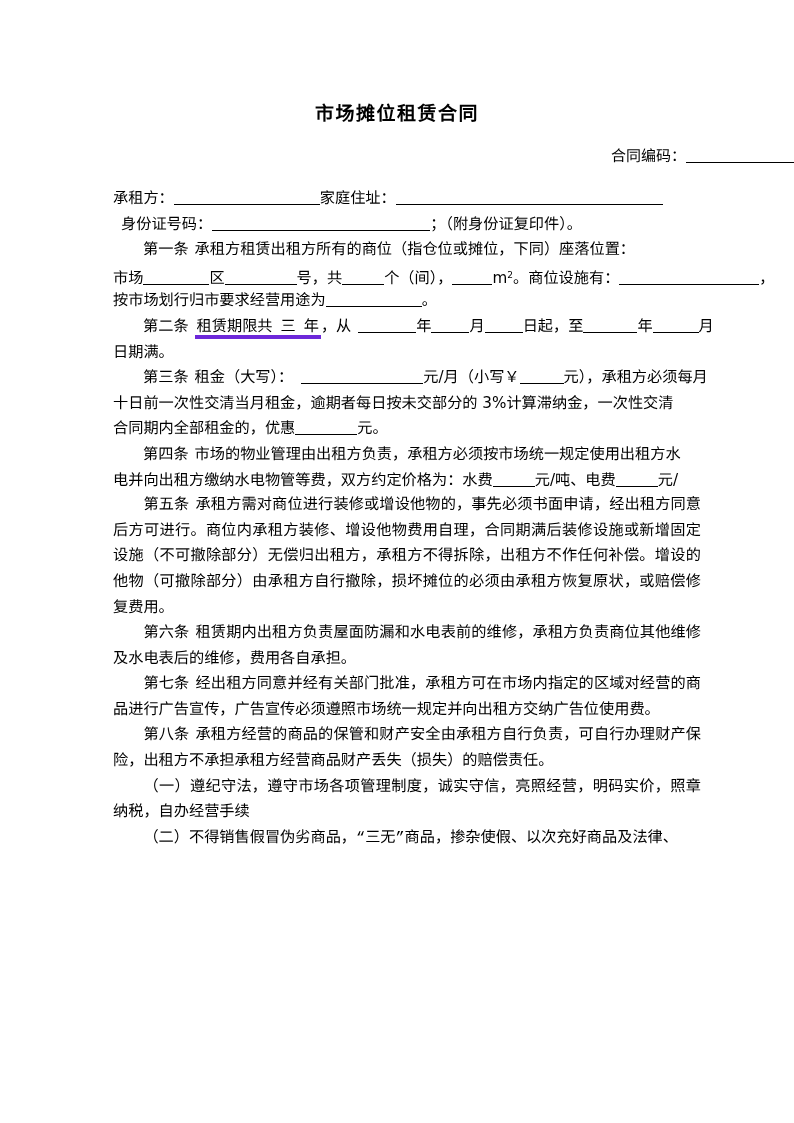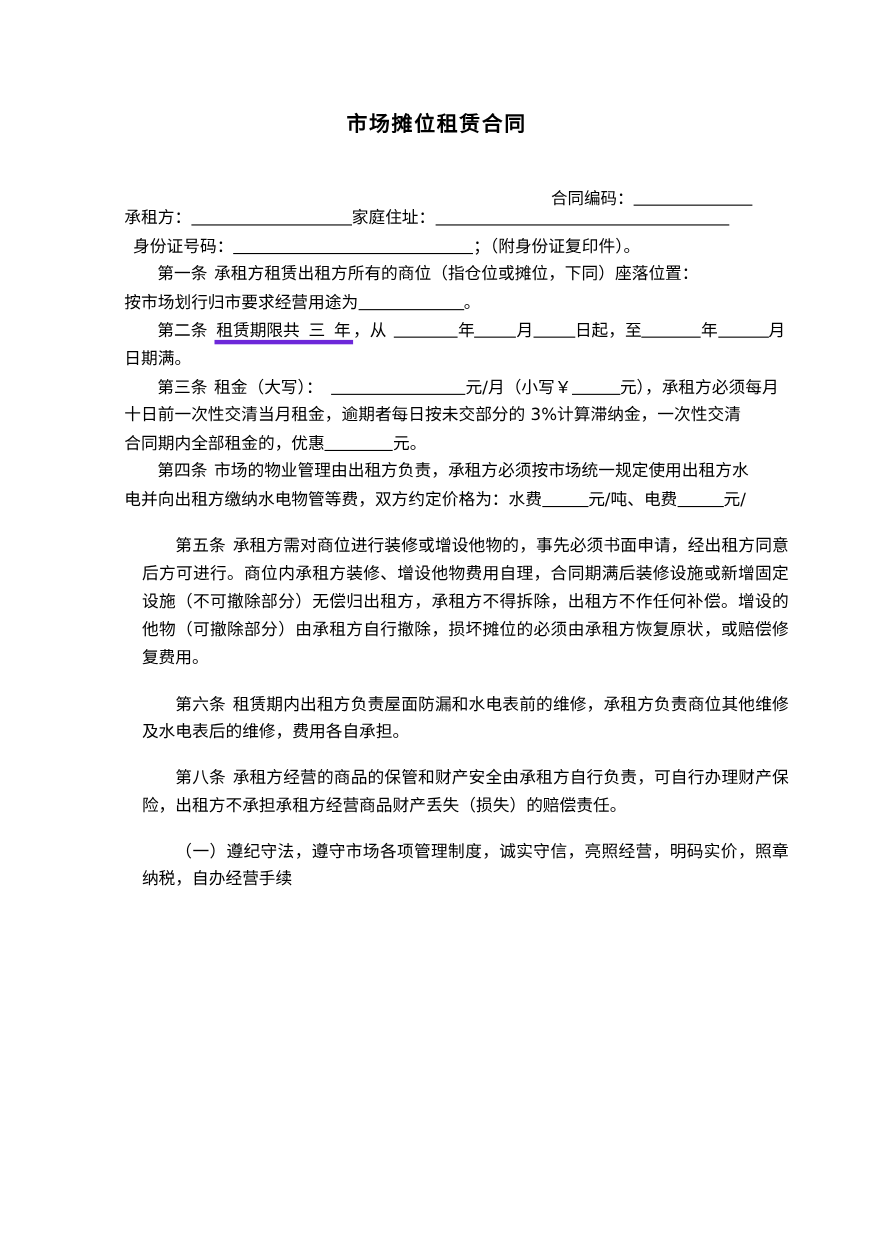--- a/index.html
+++ b/index.html
@@ -38,48 +38,47 @@
     letter-spacing: 1.5px;
     line-height: 34px;
   }
 
   
   .contract-no-row {
     position: absolute;
     left: 0;
     top: 145px;
     width: 794px;
-    padding-right: 110px;
     box-sizing: border-box;
     text-align: right;
     font-size: 15px;
     line-height: 22px;
     white-space: nowrap;
-    margin-top: 24px;
   }
 
   
   .body-block {
     position: absolute;
     left: 113px;
     top: 186px;
     width: 588px;
     font-size: 15.2px;
     line-height: 25.6px;
   }
 
   .line {
     white-space: nowrap;
     height: 25.6px;
   }
   .para {
-    margin: 16px;
+    margin: 0;
     text-align: justify;
     text-align-last: left;
     text-justify: inter-ideograph;
+    font-family: Liberation Mono, monospace;
   }
   .indent {
     text-indent: 2em;
   }
   .gap-sm { display: inline-block; width: 6px; }
 
   
   .blank {
     display: inline-block;
     border-bottom: 1px solid #000;
@@ -111,20 +110,21 @@
 
   <div class="body-block">
 
 
     <div class="line"><span>承租方：</span><span class="blank" style="width:146px"></span><span>家庭住址：</span><span class="blank" style="width:267px"></span></div>
 
     <div class="line" style="padding-left:8px"><span>身份证号码：</span><span class="blank" style="width:218px"></span><span>；（附身份证复印件）。</span></div>
 
     <div class="line" style="padding-left:30px"><span>第一条</span><span class="gap-sm"></span><span>承租方租赁出租方所有的商位（指仓位或摊位，下同）座落位置：</span></div>
 
+    <div class="line"><span>市场</span><span class="blank" style="width:66px"></span><span>区</span><span class="blank" style="width:72px"></span><span>号，共</span><span class="blank" style="width:42px"></span><span>个（间），</span><span class="blank" style="width:40px"></span><span>m</span><span class="sup">2</span><span>。商位设施有：</span><span class="blank" style="width:140px"></span><span>，</span></div>
 
     <div class="line"><span>按市场划行归市要求经营用途为</span><span class="blank" style="width:96px"></span><span>。</span></div>
 
     <div class="line" style="padding-left:30px"><span>第二条</span><span class="gap-sm"></span><span class="u-text nowrap"><span>租赁期限共</span><span style="display:inline-block;width:8px"></span><span>三</span><span style="display:inline-block;width:8px"></span><span>年</span></span><span>，从</span><span class="blank" style="width:58px;margin-left:7px"></span><span>年</span><span class="blank" style="width:38px"></span><span>月</span><span class="blank" style="width:38px"></span><span>日起，至</span><span class="blank" style="width:54px"></span><span>年</span><span class="blank" style="width:46px"></span><span>月</span></div>
 
     <div class="line"><span>日期满。</span></div>
 
     <div class="line" style="padding-left:30px"><span>第三条</span><span class="gap-sm"></span><span>租金（大写）：</span><span class="blank" style="width:122px;margin-left:8px"></span><span>元/月（小写￥</span><span class="blank" style="width:44px"></span><span>元），承租方必须每月</span></div>
 
     <div class="line"><span>十日前一次性交清当月租金，逾期者每日按未交部分的 3%计算滞纳金，一次性交清</span></div>
@@ -134,21 +134,23 @@
     <div class="line" style="padding-left:30px"><span>第四条</span><span class="gap-sm"></span><span>市场的物业管理由出租方负责，承租方必须按市场统一规定使用出租方水</span></div>
 
     <div class="line"><span>电并向出租方缴纳水电物管等费，双方约定价格为：水费</span><span class="blank" style="width:42px"></span><span>元/吨、电费</span><span class="blank" style="width:42px"></span><span>元/</span></div>
 
 
 
     <div class="para indent" style="width:588px"><span>第五条</span><span class="gap-sm"></span><span>承租方需对商位进行装修或增设他物的，事先必须书面申请，经出租方同意后方可进行。商位内承租方装修、增设他物费用自理，合同期满后装修设施或新增固定设施（不可撤除部分）无偿归出租方，承租方不得拆除，出租方不作任何补偿。增设的他物（可撤除部分）由承租方自行撤除，损坏摊位的必须由承租方恢复原状，或赔偿修复费用。</span></div>
 
     <div class="para indent" style="width:588px"><span>第六条</span><span class="gap-sm"></span><span>租赁期内出租方负责屋面防漏和水电表前的维修，承租方负责商位其他维修及水电表后的维修，费用各自承担。</span></div>
 
+    <div class="para indent" style="width:588px"><span>第七条</span><span class="gap-sm"></span><span>经出租方同意并经有关部门批准，承租方可在市场内指定的区域对经营的商品进行广告宣传，广告宣传必须遵照市场统一规定并向出租方交纳广告位使用费。</span></div>
 
     <div class="para indent" style="width:588px"><span>第八条</span><span class="gap-sm"></span><span>承租方经营的商品的保管和财产安全由承租方自行负责，可自行办理财产保险，出租方不承担承租方经营商品财产丢失（损失）的赔偿责任。</span></div>
 
 
     <div class="para indent" style="width:588px"><span>（一）遵纪守法，遵守市场各项管理制度，诚实守信，亮照经营，明码实价，照章纳税，自办经营手续</span></div>
 
+    <div class="para indent" style="width:588px"><span>（二）不得销售假冒伪劣商品，“三无”商品，掺杂使假、以次充好商品及法律、</span></div>
 
   </div>
 </div>
 
 </body></html>

